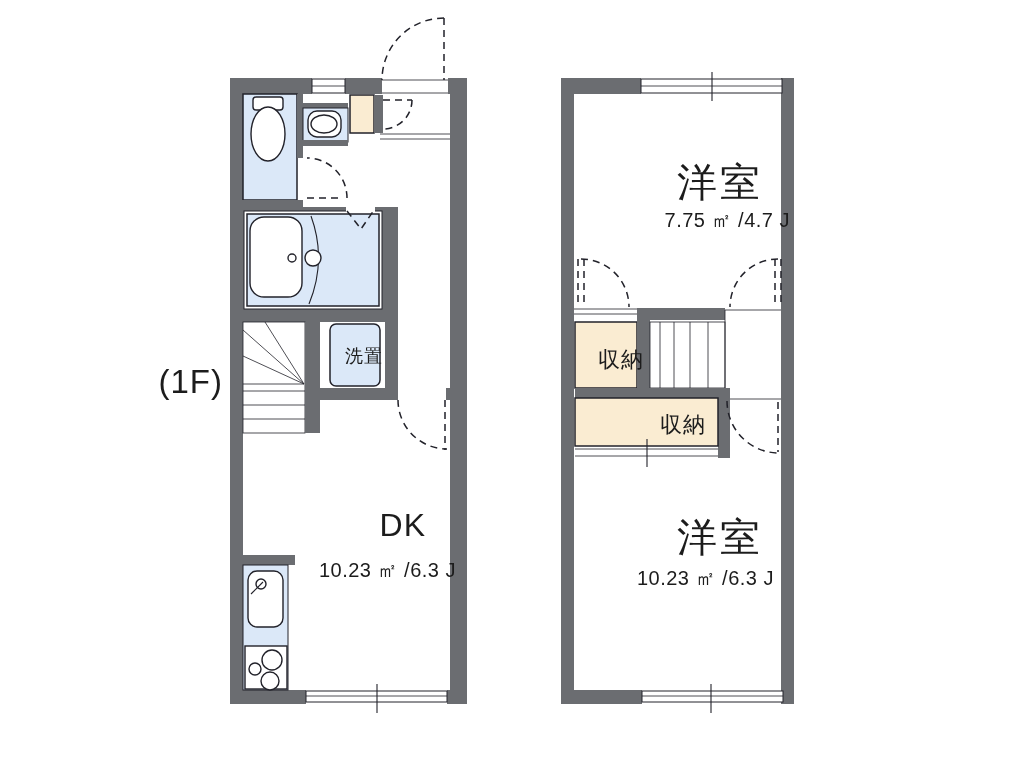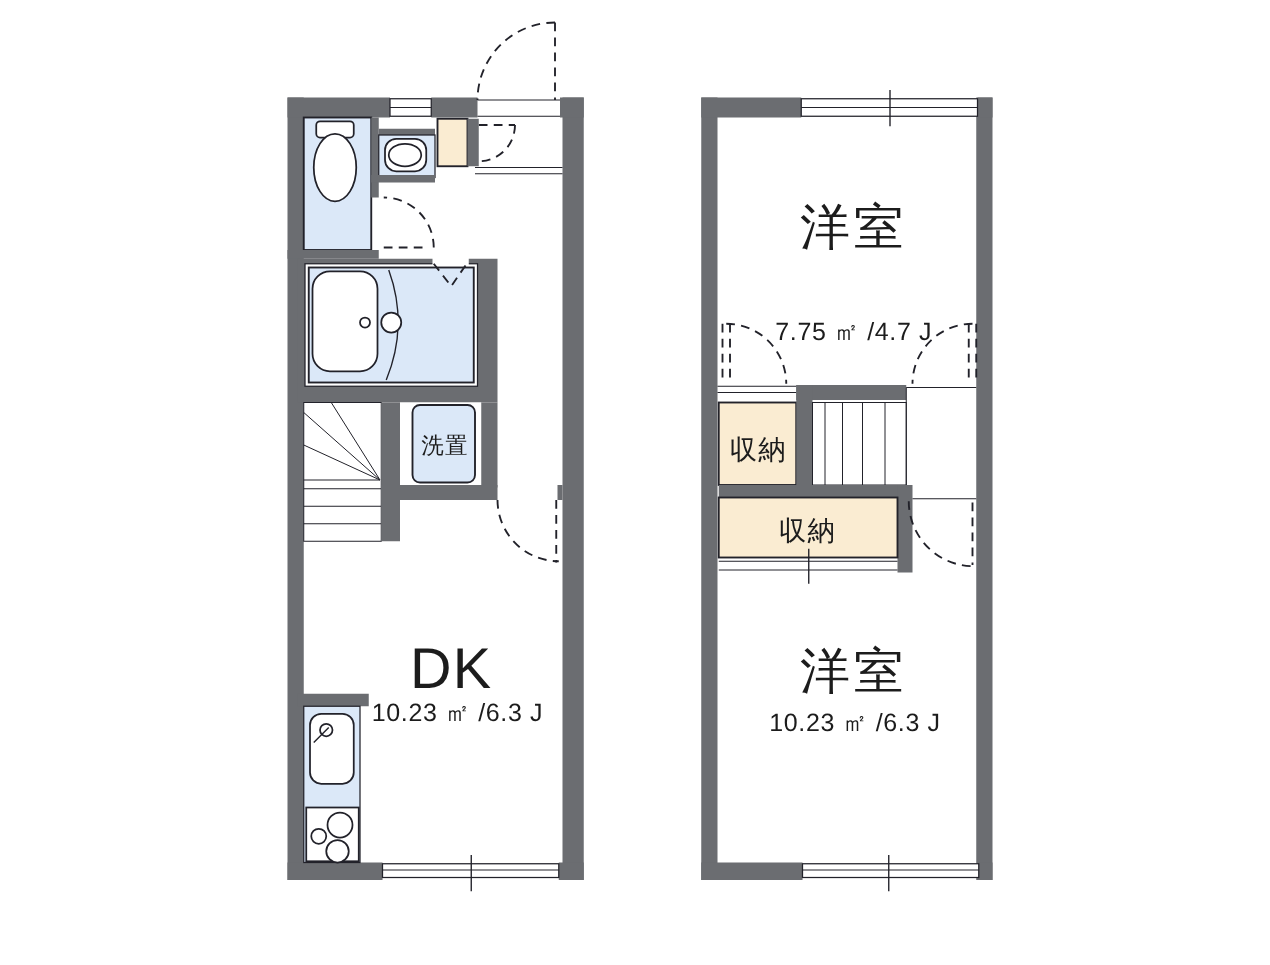--- a/index.html
+++ b/index.html
@@ -13,24 +13,24 @@
   .wall{fill:var(--wall);stroke:none;}
   .white{fill:#fff;stroke:none;}
   .whiteln{fill:#fff;stroke:var(--line);stroke-width:1;}
   .blue{fill:var(--fixture);stroke:var(--line);stroke-width:1.5;}
   .blue-thin{fill:var(--fixture);stroke:var(--line);stroke-width:1;}
   .beige{fill:var(--storage);stroke:var(--line);stroke-width:1.5;}
   .fixw{fill:#fff;stroke:var(--line);stroke-width:1.4;}
   .ln{stroke:var(--line);stroke-width:1.1;fill:none;}
   .lnthin{stroke:var(--line);stroke-width:0.8;fill:none;}
   .dash{stroke:var(--line);stroke-width:1.5;fill:none;stroke-dasharray:7 5;}
-  .lbl{position:absolute;color:var(--ink);text-align:center;white-space:nowrap;}
+  .lbl{position:absolute;color:var(--ink);text-align:right;white-space:nowrap;}
   .lbl-room{font-size:40px;letter-spacing:3px;line-height:1.05;}
   .lbl-area{font-size:20px;letter-spacing:0.5px;}
-  .lbl-dk{font-size:46px;letter-spacing:1px;}
+  .lbl-dk{font-size:32px;letter-spacing:1px;}
   .lbl-small{font-size:22px;letter-spacing:1px;}
   .lbl-floor{font-size:33px;letter-spacing:1px;}
 </style>
 </head>
 <body>
 
 <div class="canvas">
 
   <svg class="plan-svg" width="1016" height="772" viewBox="0 0 1016 772">
 
@@ -204,27 +204,28 @@
       </g>
 
       <g>
         <rect class="whiteln" x="642" y="691" width="141" height="11"></rect>
         <line class="lnthin" x1="642" y1="696" x2="783" y2="696"></line>
         <line class="ln" x1="711" y1="684" x2="711" y2="713"></line>
       </g>
     </g>
   </svg>
 
+  <div class="lbl lbl-floor" style="left:103px;top:363px;width:120px;">(1F)</div>
 
   <div class="lbl lbl-dk" style="left:296px;top:507px;width:130px;">DK</div>
   <div class="lbl lbl-area" style="left:276px;top:557px;width:180px;">10.23 ㎡ /6.3 J</div>
   <div class="lbl lbl-small" style="left:329px;top:344px;width:54px;font-size:18px;">洗置</div>
 
 
   <div class="lbl lbl-room" style="left:603px;top:161px;width:160px;">洋室</div>
-  <div class="lbl lbl-area" style="left:593px;top:207px;width:180px;margin-top:45px;">7.75 ㎡ /4.7 J</div>
+  <div class="lbl lbl-area" style="left:610px;top:207px;width:180px;">7.75 ㎡ /4.7 J</div>
 
   <div class="lbl lbl-small" style="left:569px;top:345px;width:75px;">収納</div>
   <div class="lbl lbl-small" style="left:586px;top:410px;width:120px;">収納</div>
 
   <div class="lbl lbl-room" style="left:603px;top:516px;width:160px;">洋室</div>
   <div class="lbl lbl-area" style="left:594px;top:565px;width:180px;">10.23 ㎡ /6.3 J</div>
 </div>
 
 </body></html>

